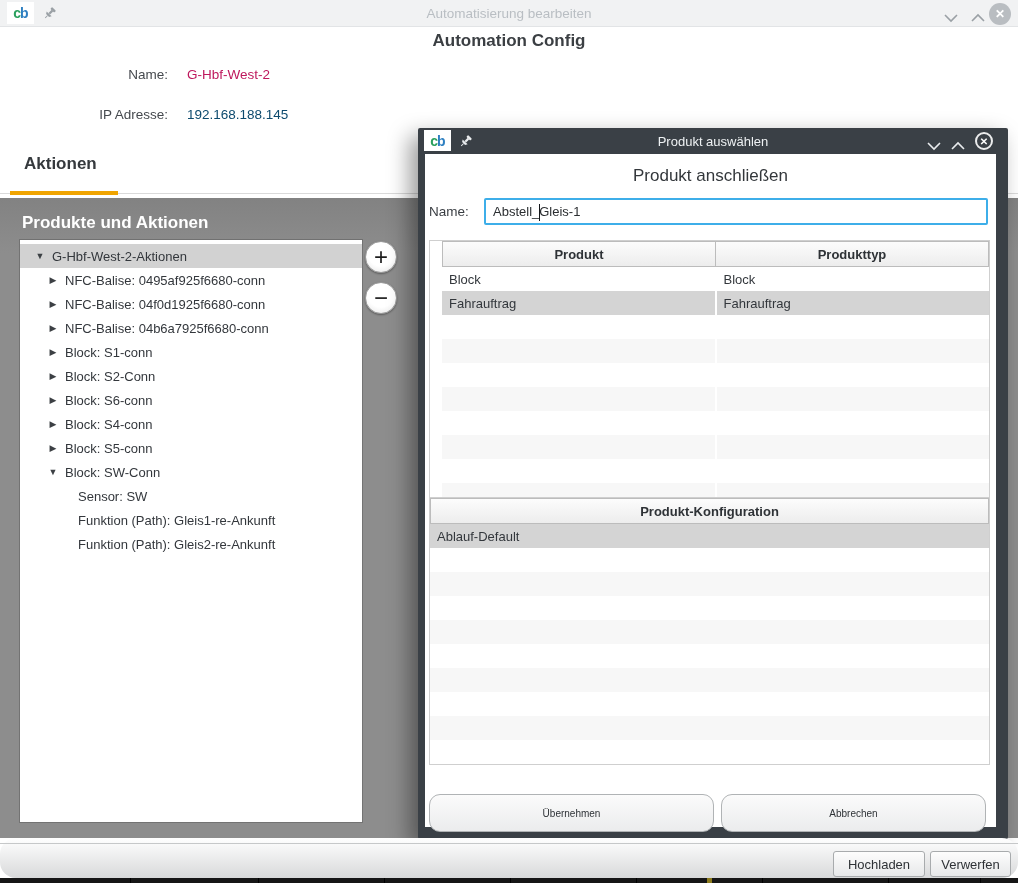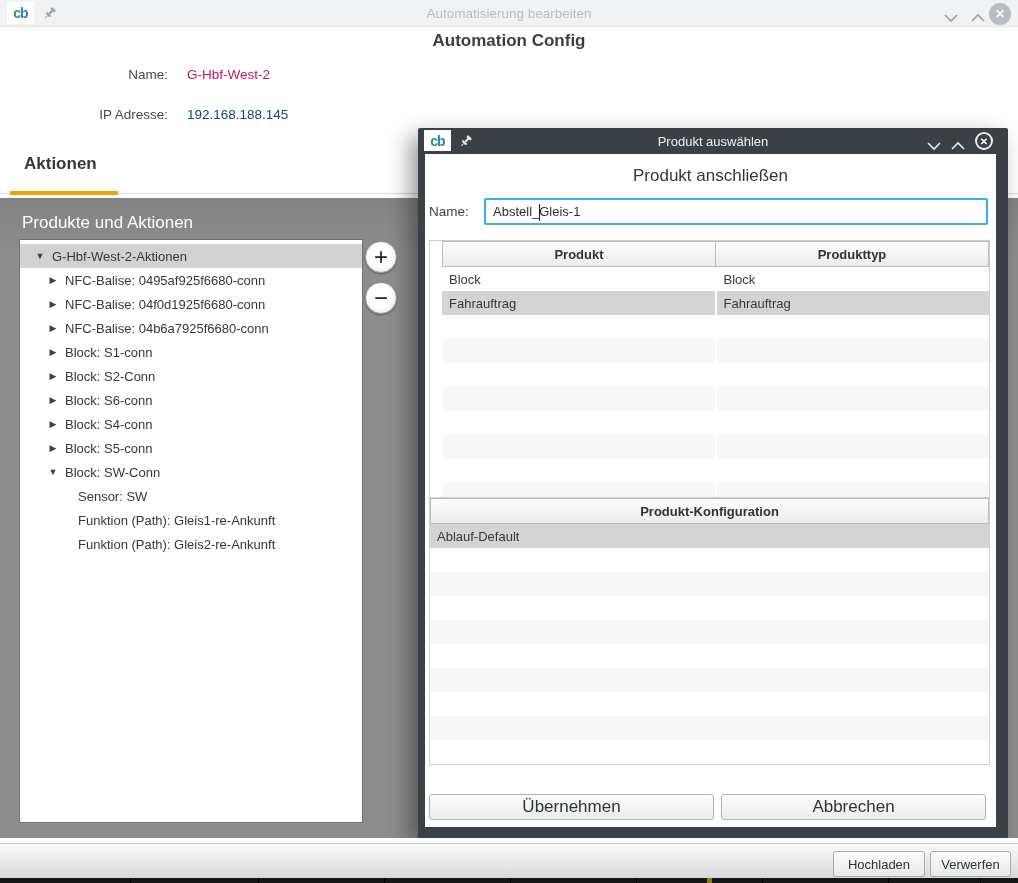--- a/index.html
+++ b/index.html
@@ -22,21 +22,21 @@
   .form-label { width:168px; text-align:right; font-size:13.5px; color:#45494e; }
   .form-value { font-size:13.5px; }
   .val-name { color:#be185d; } .val-ip { color:#0c4a6e; }
 
   .tab-label { left:24px; top:154px; font-size:17px; font-weight:bold; color:#35393d; }
   .tab-line  { left:0; top:193px; width:1018px; height:1px; background:#dadada; }
   .tab-underline { left:10px; top:191px; width:108px; height:4px; background:#f0a400; }
 
   
   .gray-panel { left:0; top:198px; width:1018px; height:640px; background:linear-gradient(180deg,#828282,#8d8d8d 55px); }
-  .panel-title { left:22px; top:15px; font-size:17px; font-weight:normal; color:#ffffff; }
+  .panel-title { left:22px; top:15px; font-size:17px; font-weight:bold; color:#ffffff; }
   .tree-panel { left:20px; top:42px; width:342px; height:582px; background:#ffffff; box-shadow:0 0 0 1px rgba(0,0,0,.18); overflow:hidden; }
   .trow { left:0; right:0; height:24px; display:flex; align-items:center; font-size:13px; color:#33373c; }
   .trow.sel { background:#d2d2d2; }
   .expander { position:absolute; font-size:9px; color:#3c4044; width:12px; text-align:center; }
   .lvl0 .expander { left:14px; } .lvl1 .expander { left:27px; }
   .tlabel { position:absolute; white-space:nowrap; }
   .lvl0 .tlabel { left:32px; } .lvl1 .tlabel { left:45px; } .lvl2 .tlabel { left:58px; }
   .round-btn { left:365px; width:32px; height:32px; border-radius:50%; border:1px solid #9b9b9b;
                background:radial-gradient(circle at 50% 35%, #ffffff 55%, #e4e4e4);
                box-shadow:0 1px 2px rgba(0,0,0,.35); display:flex; align-items:center; justify-content:center;
@@ -60,26 +60,26 @@
   .tbl-header { display:flex; height:26px; background:linear-gradient(180deg,#fdfdfd,#ececec);
                 font-size:13px; font-weight:bold; color:#2e3236; }
   .th { flex:1; display:flex; align-items:center; justify-content:center; border:1px solid #bcbcbc; }
   .th + .th { border-left:none; }
   .rrow { display:flex; gap:2px; height:24px; background:#ffffff; font-size:13px; color:#33373c; }
   .cell { flex:1; display:flex; align-items:center; padding-left:7px; white-space:nowrap; }
   .rrow.sel .cell { background:#d4d4d4; }
   .rrow.zl .cell { background:#f7f7f7; }
   .rrow.zw .cell { background:#ffffff; }
 
-  .dlg-btn { top:640px; height:26px; border:1px solid #b0b3b5; border-radius:3px;
-             background:linear-gradient(180deg,#fbfbfb,#ebeced); font-size:17px; color:#2e3236;
+  .dlg-btn { top:640px; height:38px; border:1px solid #b0b3b5; border-radius:11px;
+             background:linear-gradient(180deg,#fbfbfb,#ebeced); font-size:10px; color:#2e3236;
              display:flex; align-items:center; justify-content:center; }
 
   
-  .footer { left:0; top:838px; width:1018px; height:40px; background:linear-gradient(180deg,#ffffff,#d8d9da); }
+  .footer { left:0; top:838px; width:1018px; height:40px; background:linear-gradient(180deg,#ffffff,#d8d9da);border-radius:16px; }
   .footer-line { left:0; top:5px; width:1018px; height:1px; background:#c6c8c9; }
   .foot-btn { top:13px; height:26px; border:1px solid #a8abad; border-radius:3px;
               background:linear-gradient(180deg,#fdfdfd,#e7e8e9); font-size:13px; color:#2e3236;
               display:flex; align-items:center; justify-content:center; }
   .dark-strip { left:0; top:878px; width:1018px; height:5px; background:#161616; }
   .seg { top:0; width:1px; height:5px; background:#000000; }
   .seg-y { top:0; left:707px; width:5px; height:5px; background:#8d7c1e; }
 
   .pin-icon svg { display:block; }
 </style>

